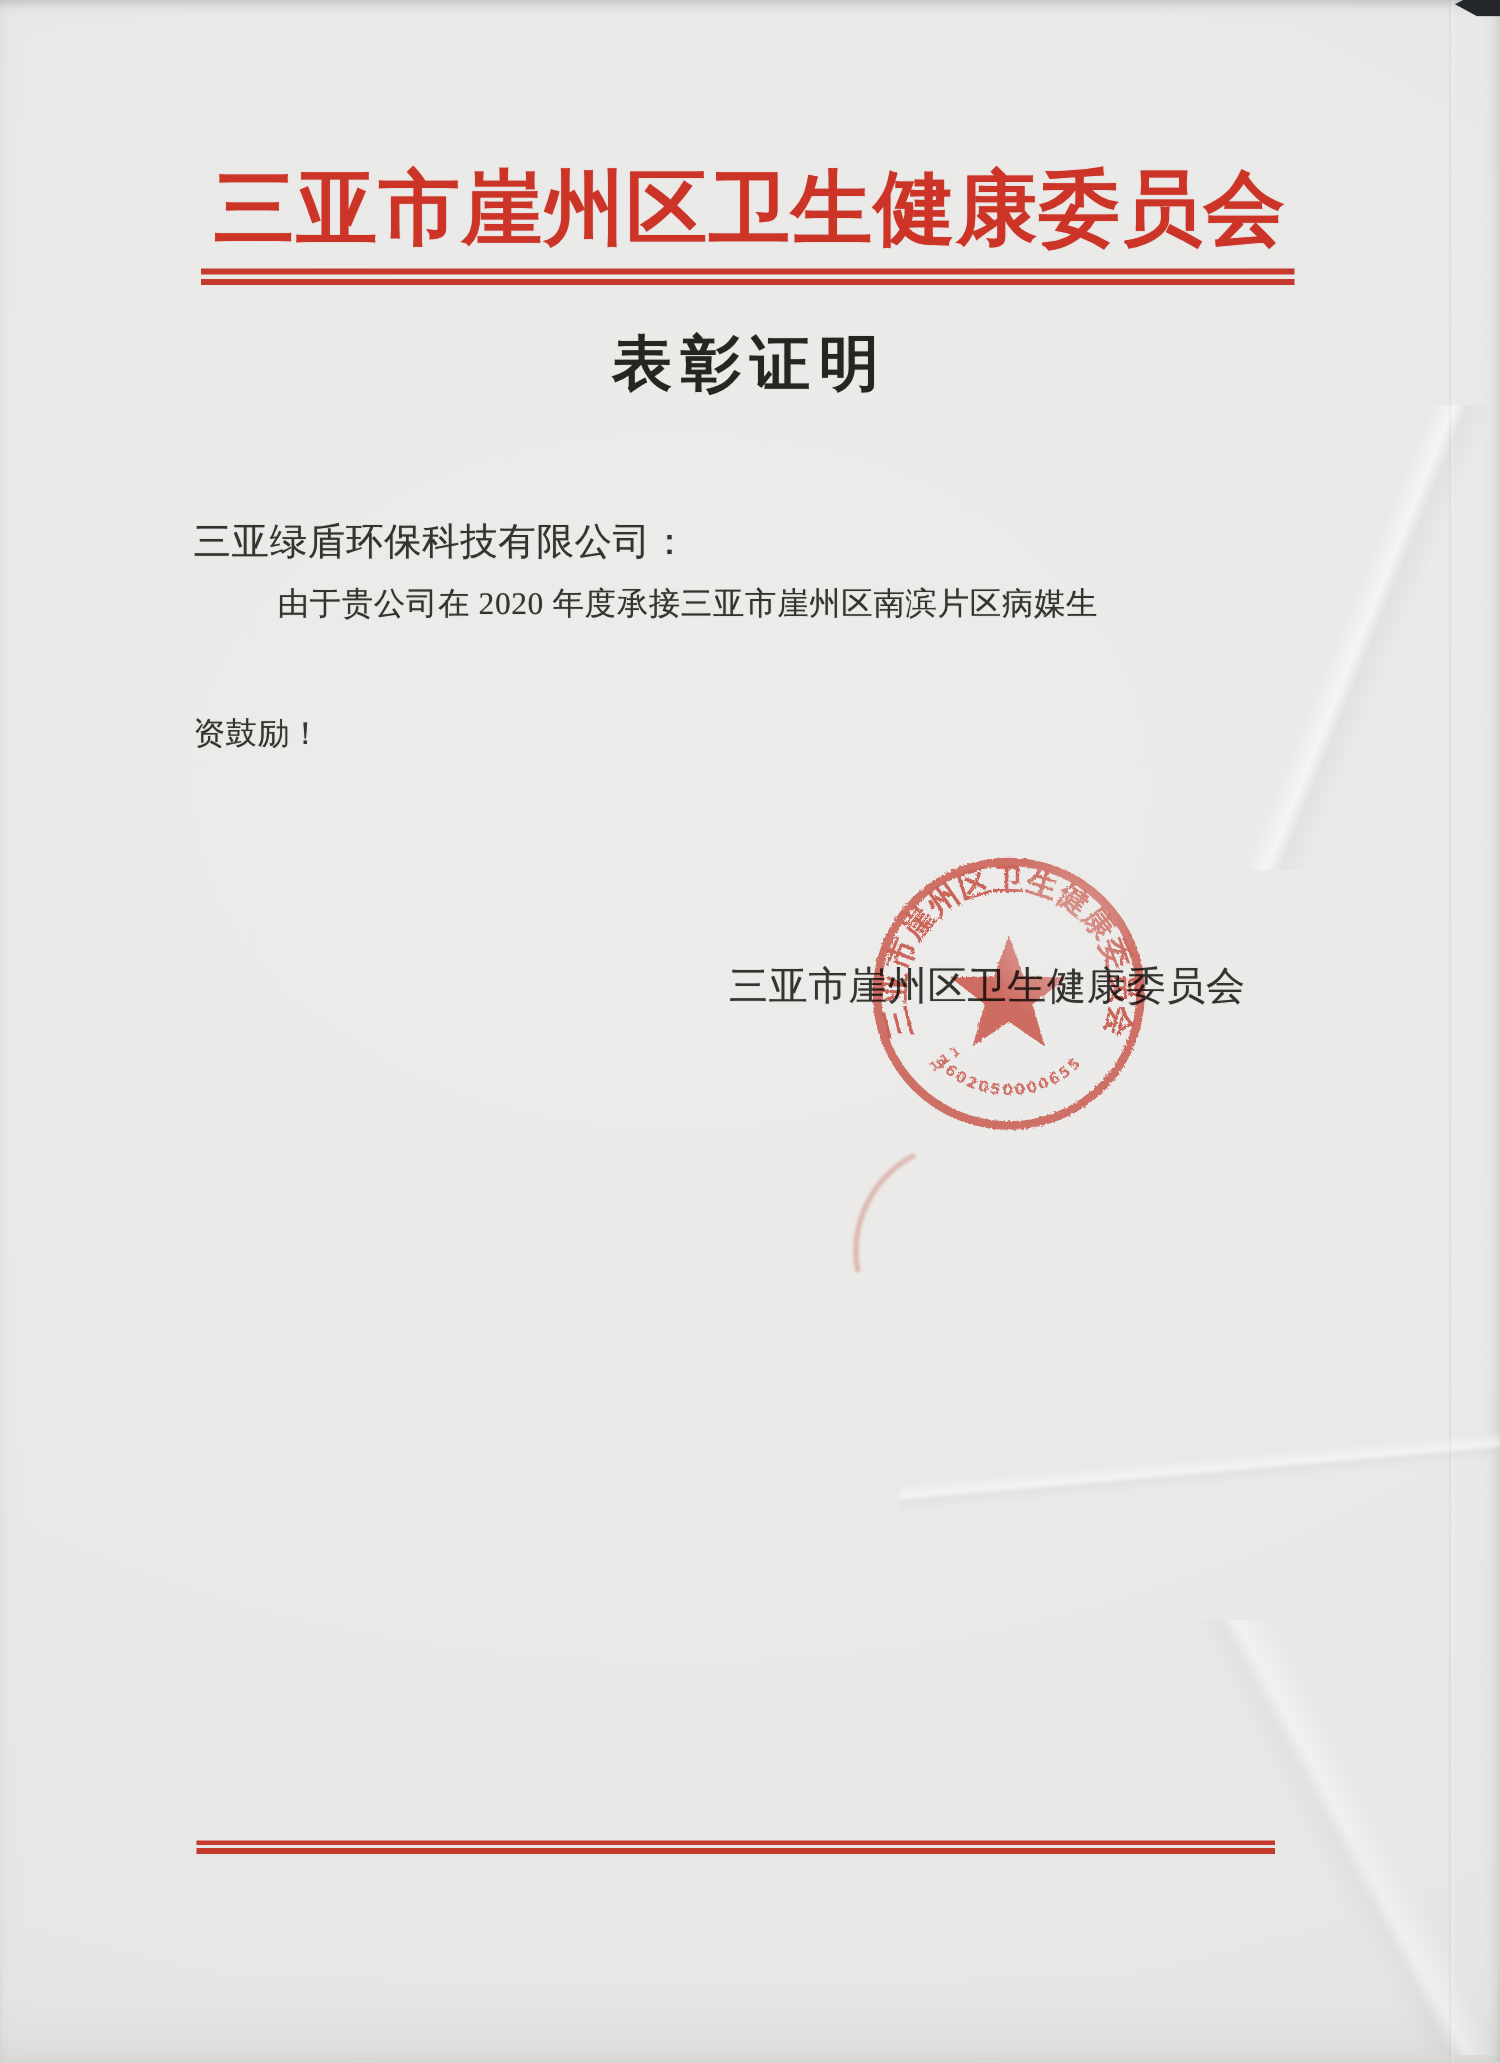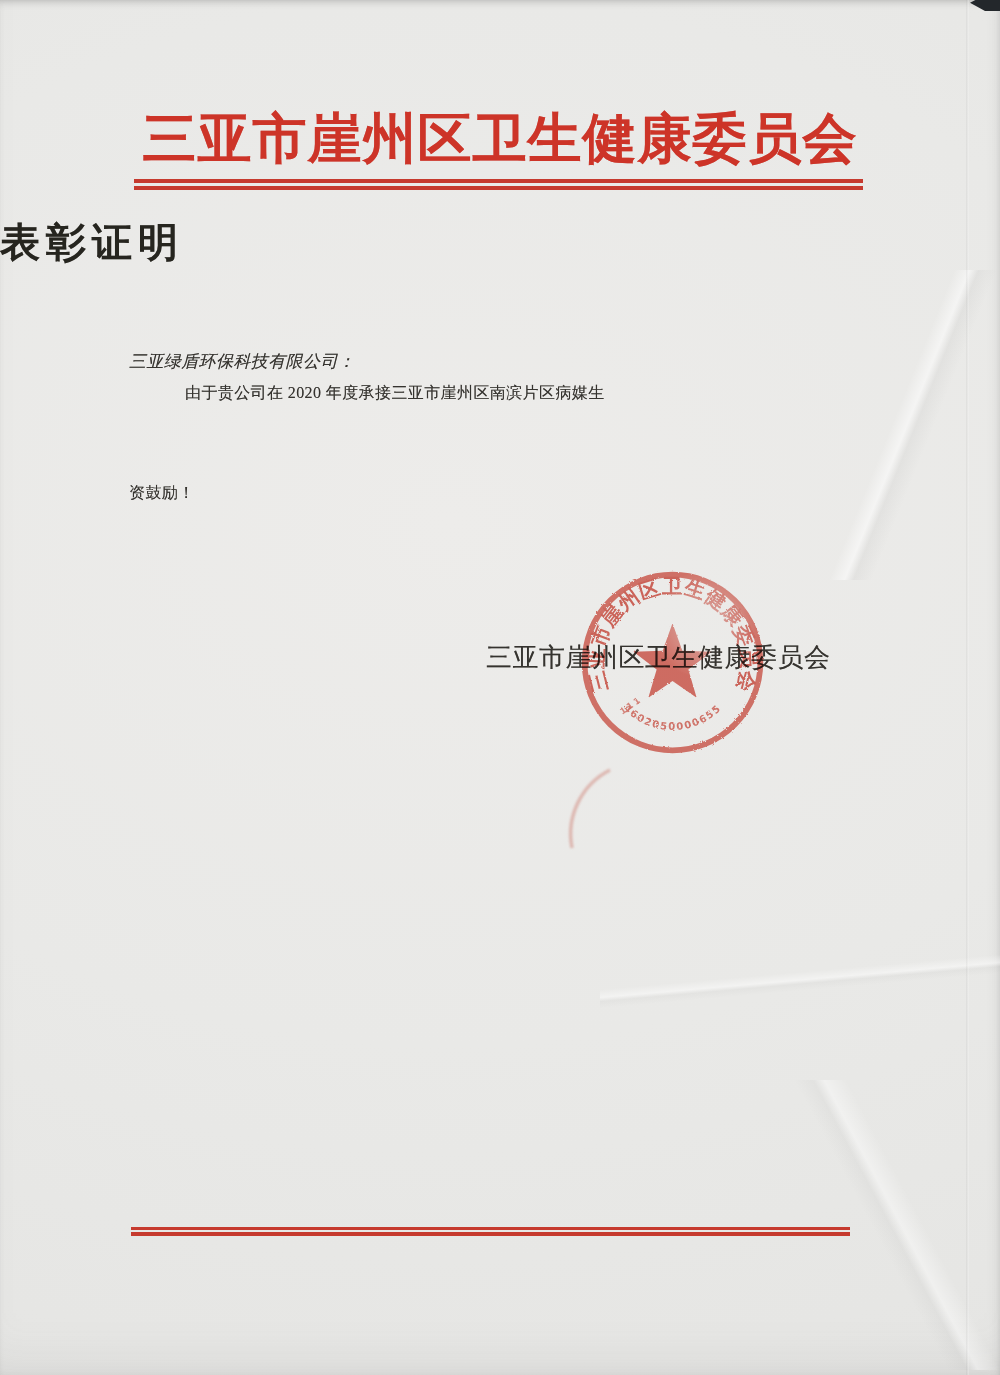--- a/index.html
+++ b/index.html
@@ -26,28 +26,28 @@
   .rule .rt { background:#c63a2e; }
   .rule .rb { background:#c63a2e; }
   .header-rule { left:134px; top:179px; width:729px; }
   .header-rule .rt { height:4px; margin-bottom:3px; }
   .header-rule .rb { height:4px; }
   .footer-rule { left:131px; top:1227px; width:719px; }
   .footer-rule .rt { height:3px; margin-bottom:2px; }
   .footer-rule .rb { height:4px; }
 
   .doc-title {
-    left:0; right:0; top:215px; margin:0; text-align:left;
+    left:0; right:0; top:215px; margin:0; text-align:center;
     font-size:40px; font-weight:bold; letter-spacing:6px; color:#26251f;
   }
-  .salutation { left:129px; top:333px; font-size:17px; letter-spacing:.4px;font-style:italic; }
-  .bline { font-size:16px; letter-spacing:.4px; }
+  .salutation { left:129px; top:319px; font-size:25px; letter-spacing:.4px; }
+  .bline { font-size:21px; letter-spacing:.4px; }
   .b1 { left:185px; top:367px; }
   .b2 { left:129px; top:414px; }
-  .b3 { left:129px; top:467px;font-family:Liberation Serif, serif; }
+  .b3 { left:129px; top:454px;font-family:Liberation Serif, serif; }
 
   .signature { left:486px; top:640px; font-size:26px; letter-spacing:.5px; }
   .issue-date { left:540px; top:687px; font-size:25px; letter-spacing:.5px; }
 
   .seal {
     left:577px; top:567px; width:191px; height:191px;
     mix-blend-mode:multiply; opacity:.88;
     -webkit-mask-image:radial-gradient(75px 75px at 67% 30%, rgba(0,0,0,.45) 0%, rgba(0,0,0,.78) 45%, #000 72%);
     mask-image:radial-gradient(75px 75px at 67% 30%, rgba(0,0,0,.45) 0%, rgba(0,0,0,.78) 45%, #000 72%);
   }

